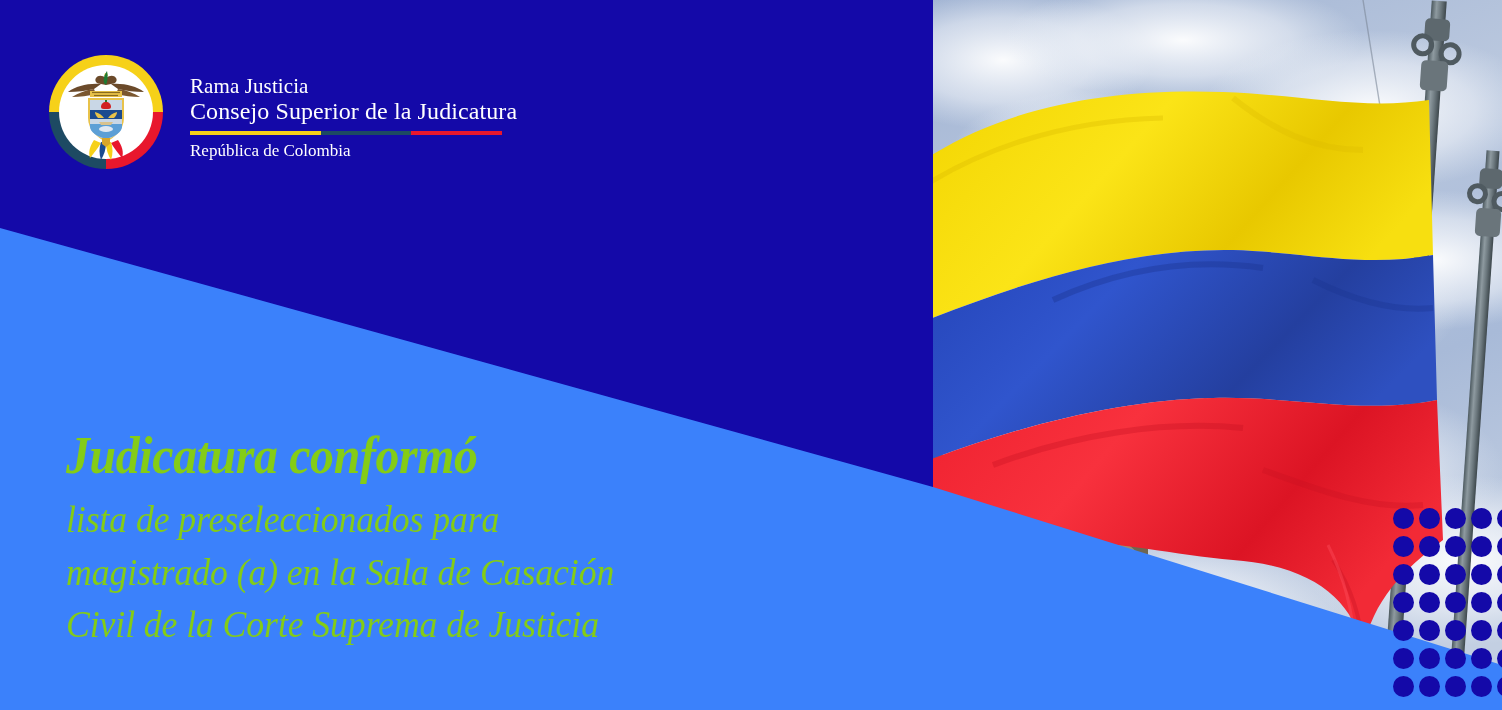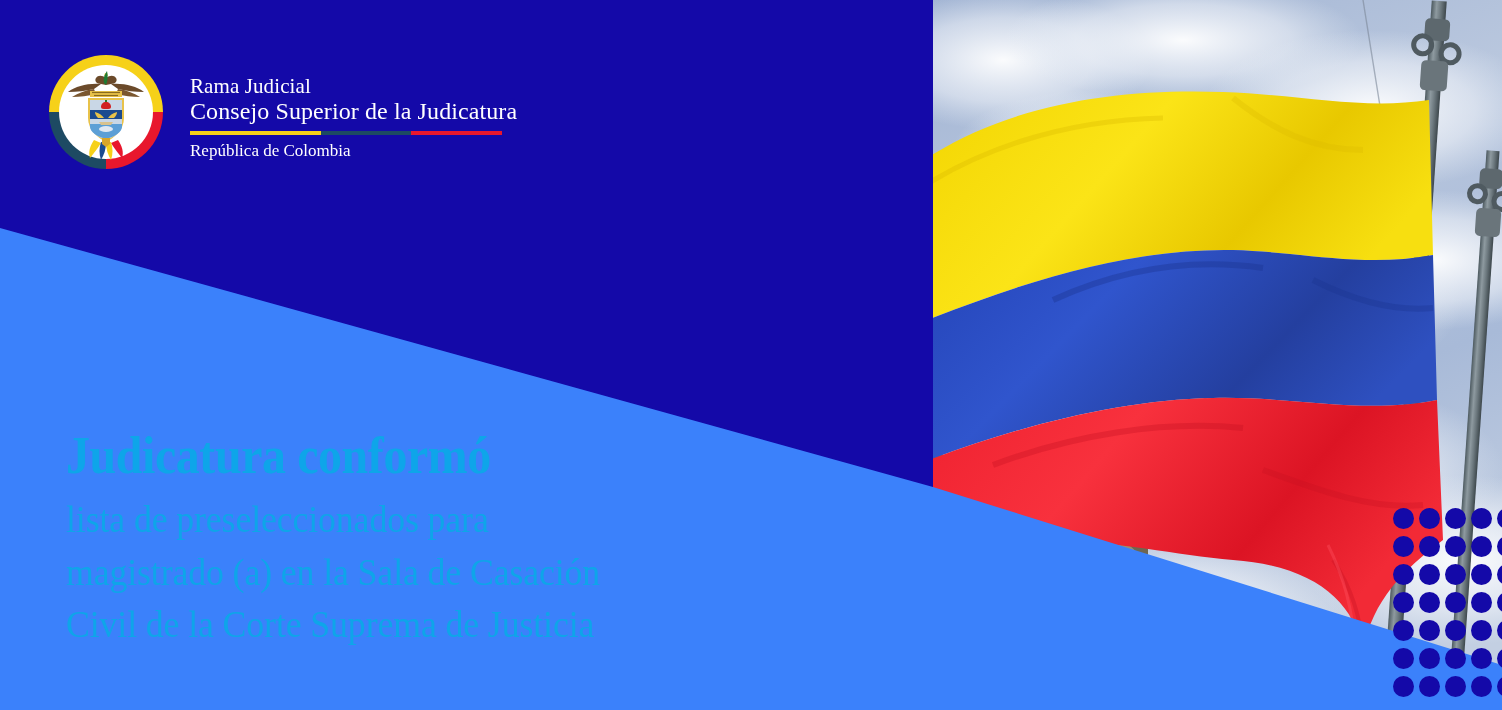--- a/index.html
+++ b/index.html
@@ -98,21 +98,22 @@
     line-height: 1.2;
     white-space: nowrap;
   }
 
   
   .headline {
     position: absolute;
     left: 66px;
     top: 428px;
     width: 700px;
-    color: #0ea5e9;
+    color: #84cc16;
+    font-style: italic;
   }
   .headline .hl-strong {
     display: block;
     font-size: 52px;
     font-weight: bold;
     line-height: 1.08;
     letter-spacing: -.4px;
     transform: scaleX(.92);
     transform-origin: left center;
     white-space: nowrap;
@@ -320,21 +321,21 @@
 
         <path d="M48 88 C44 94, 42 100, 44 106 C48 101, 52 96, 55 91 Z" fill="#f6d119"></path>
         <path d="M72 88 C76 94, 78 100, 76 106 C72 101, 68 96, 65 91 Z" fill="#e8172d"></path>
         <path d="M55 90 C53 96, 53 102, 55 108 C58 103, 60 97, 60 91 Z" fill="#1b4a8f"></path>
         <path d="M65 90 C67 96, 67 102, 65 108 C62 103, 60 97, 60 91 Z" fill="#f6d119"></path>
         <path d="M56 86 L64 86 L64 92 L60 95 L56 92 Z" fill="#d9a62a"></path>
       </svg>
     </div>
 
     <div class="logo-text">
-      <div class="logo-line1">Rama Judicial</div>
+      <div class="logo-line1">Rama Justicia</div>
       <div class="logo-line2">Consejo Superior de la Judicatura</div>
       <div class="tri-rule">
         <i class="tri-yellow"></i>
         <i class="tri-teal"></i>
         <i class="tri-red"></i>
       </div>
       <div class="logo-line3">República de Colombia</div>
     </div>
   </div>
 

